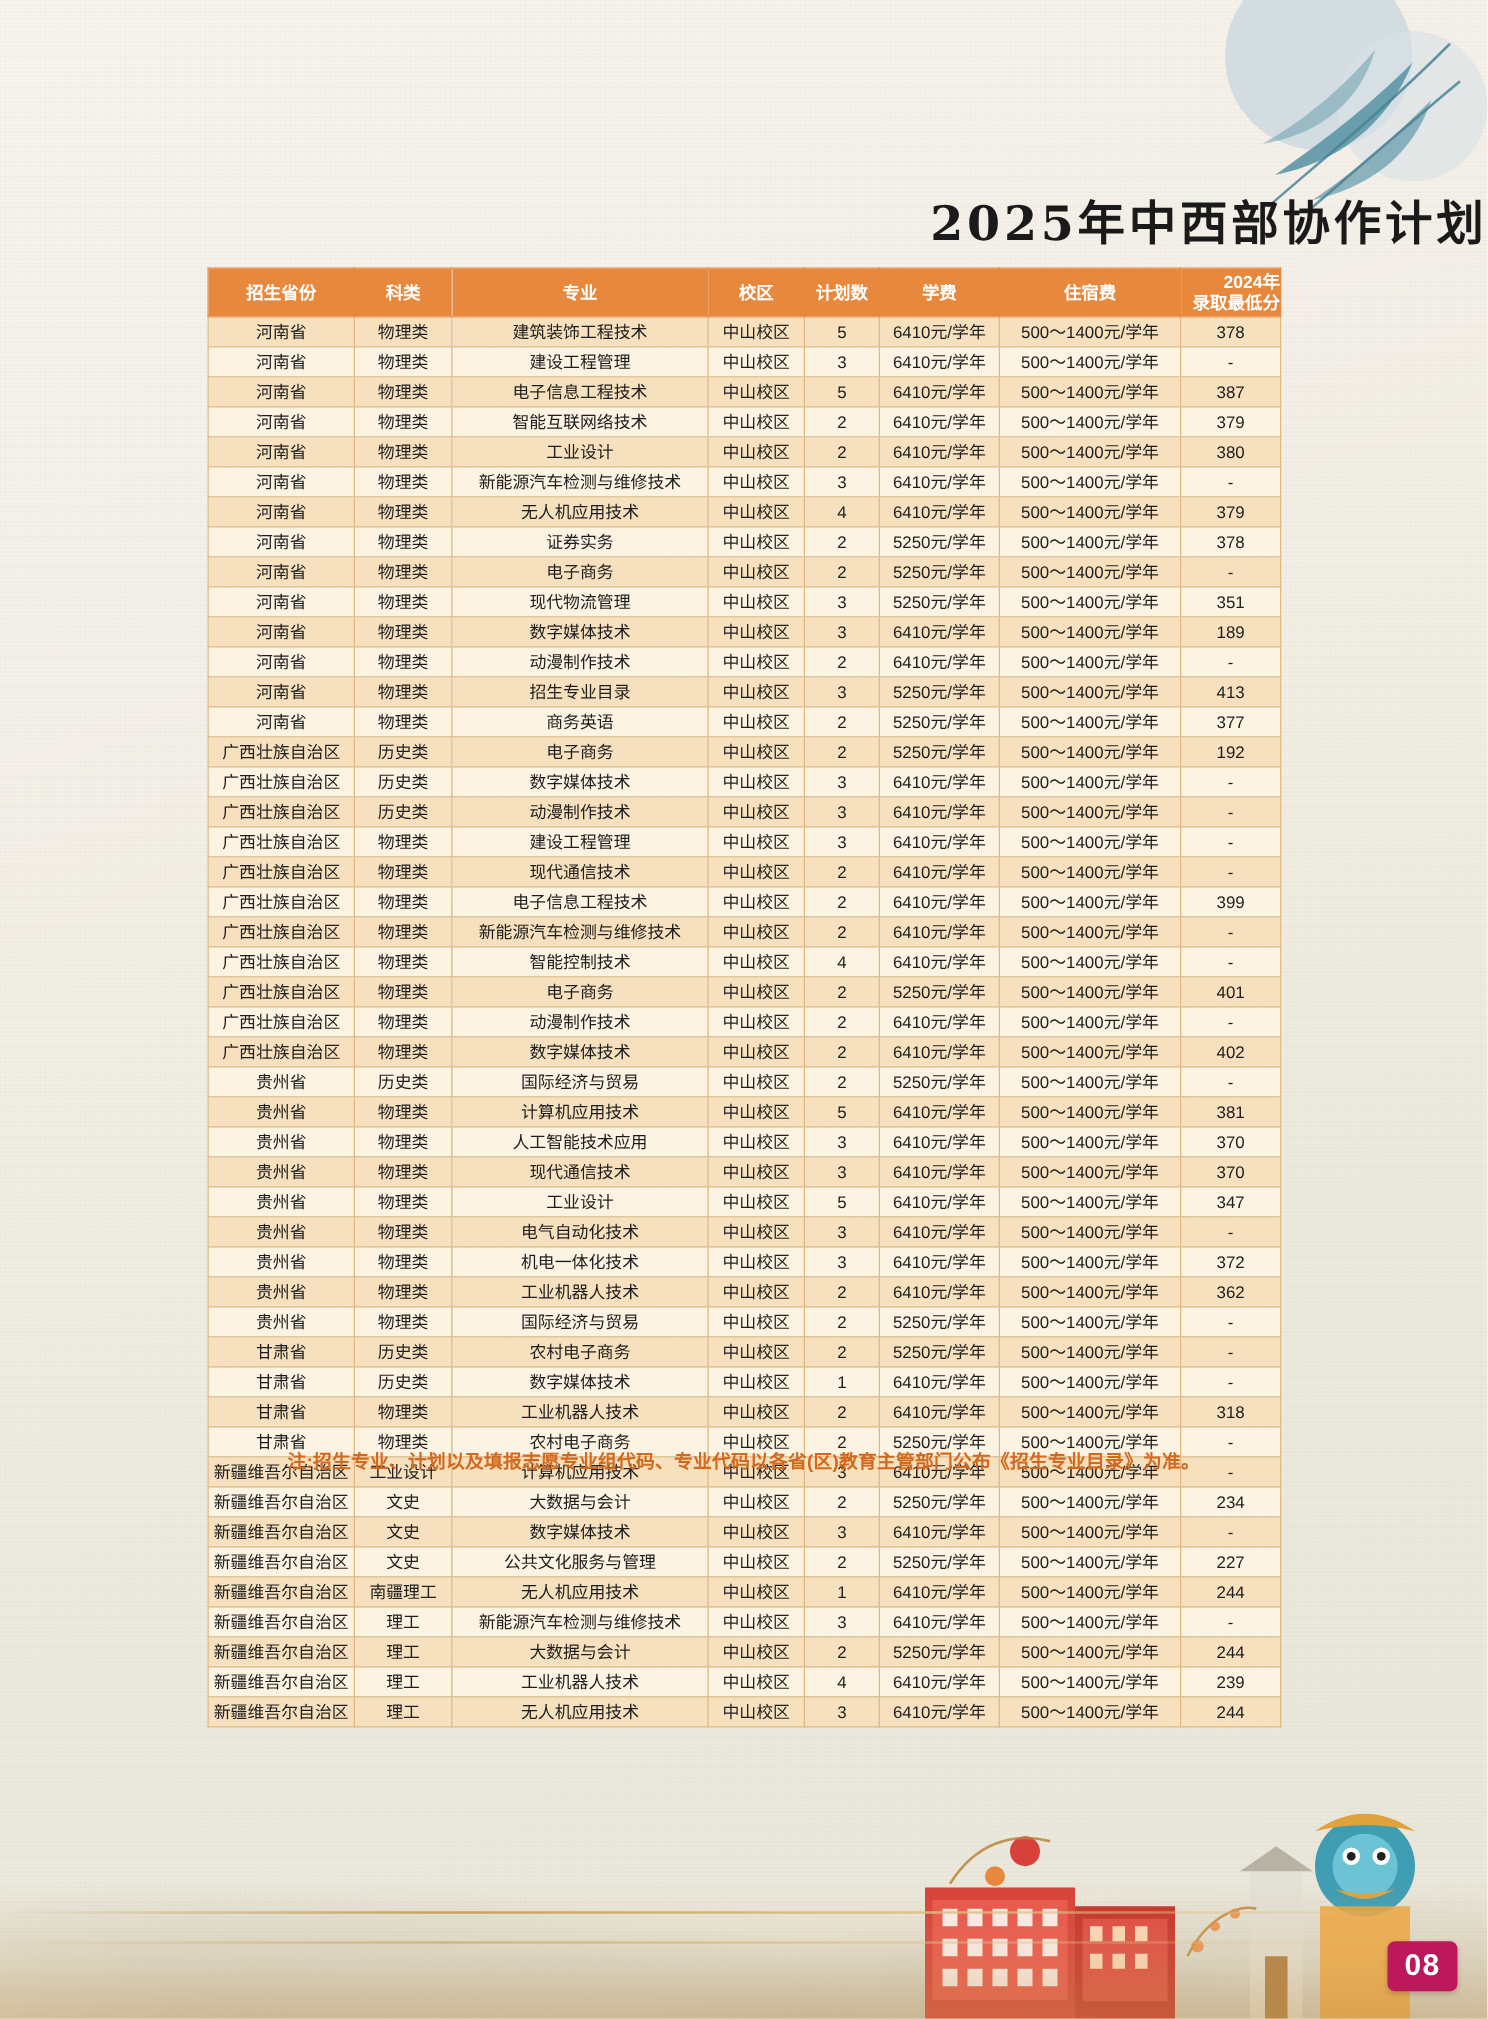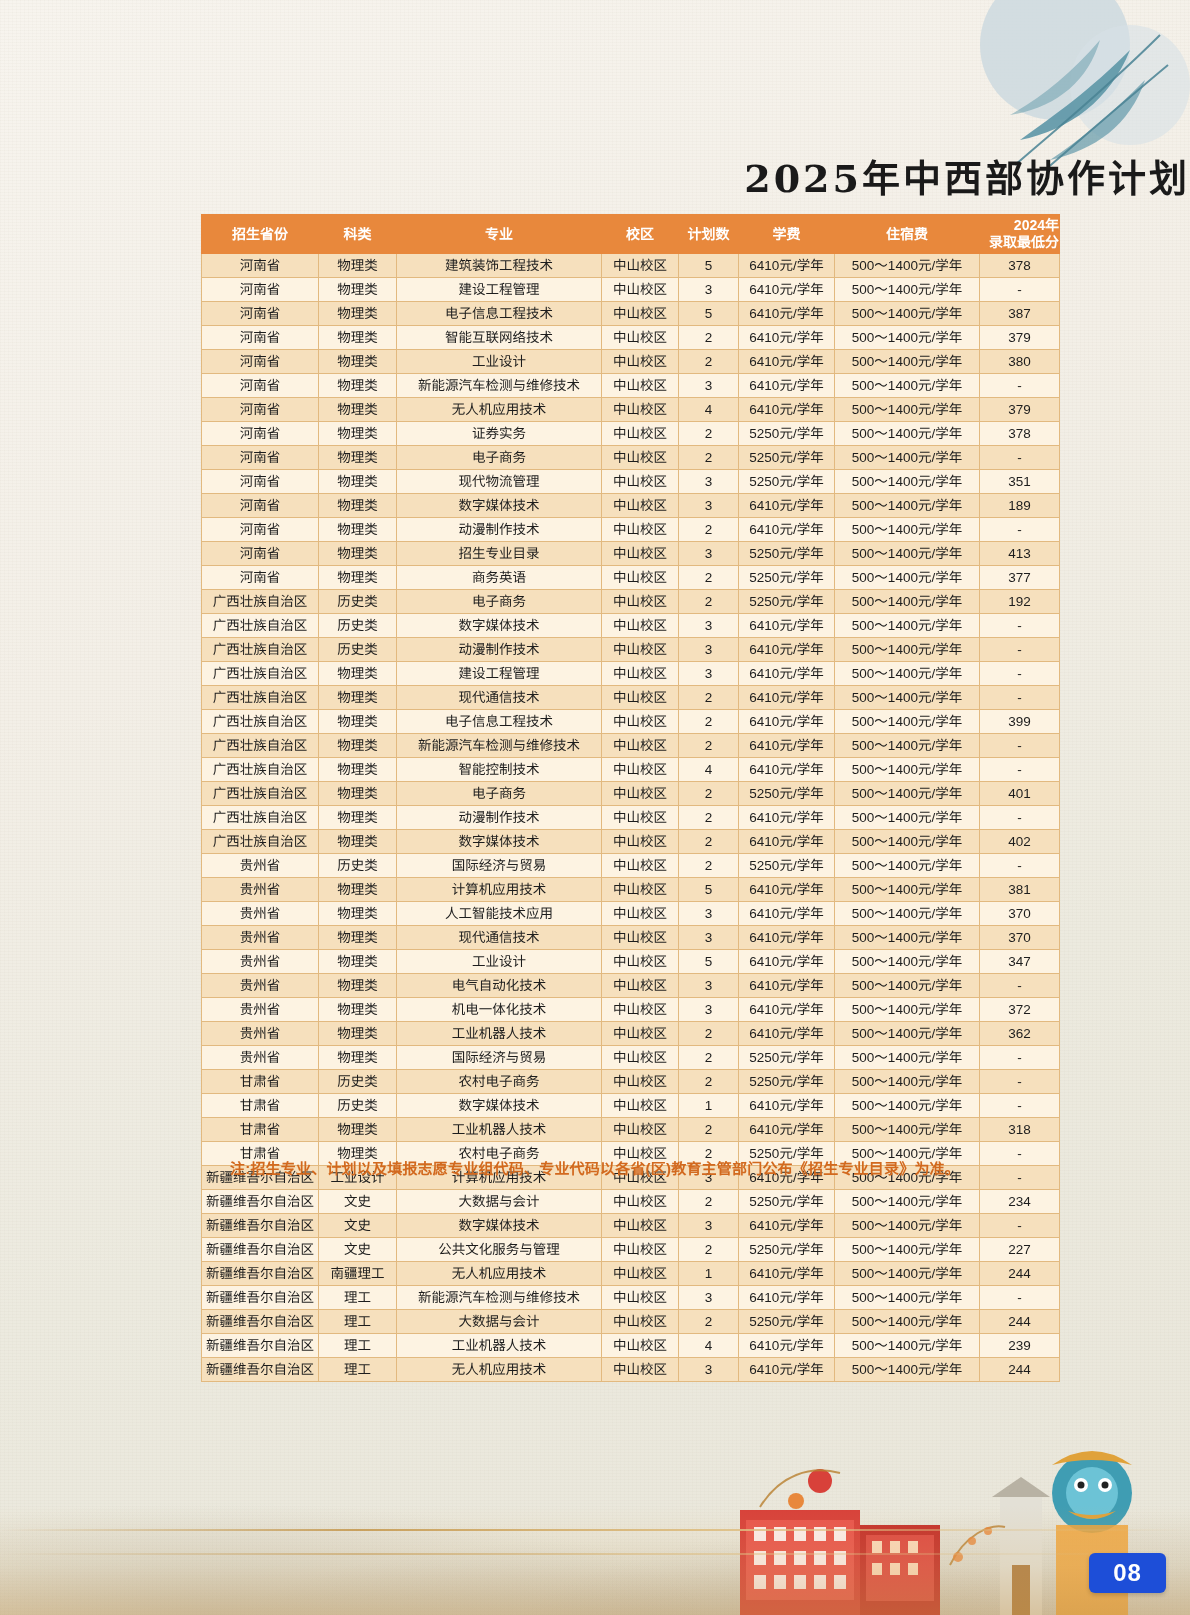--- a/index.html
+++ b/index.html
@@ -70,22 +70,22 @@
   }
   .gold-line {
     position: absolute;
     left: 0; right: 0;
     height: 2px;
     background: linear-gradient(90deg, rgba(196,150,74,0) 0%, rgba(196,150,74,.85) 30%, rgba(222,190,130,.9) 60%, rgba(196,150,74,0) 100%);
   }
   .page-num {
     position: absolute;
     right: 24px; bottom: 22px;
-    width: 77px; height: 40px;
-    background: #1d4ed8;
+    width: 56px; height: 40px;
+    background: #be185d;
     color: #fff;
     border-radius: 6px;
     display: flex;
     align-items: center;
     justify-content: center;
     font-size: 24px;
     font-weight: bold;
     letter-spacing: 1px;
     box-shadow: 0 2px 4px rgba(0,0,0,.18);
   }
@@ -100,21 +100,20 @@
     font-weight: bold;
     color: #1a1a1a;
     letter-spacing: 3px;
   }
   
   .table-wrap {
     position: absolute;
     top: 214px;
     left: 166px;
     width: 858px;
-    margin-left: 35px;
   }
   table.plan {
     border-collapse: collapse;
     width: 100%;
     font-size: 13.5px;
     color: #1d1d1d;
     table-layout: fixed;
   }
   table.plan th, table.plan td {
     border: 1px solid #e2b97f;

